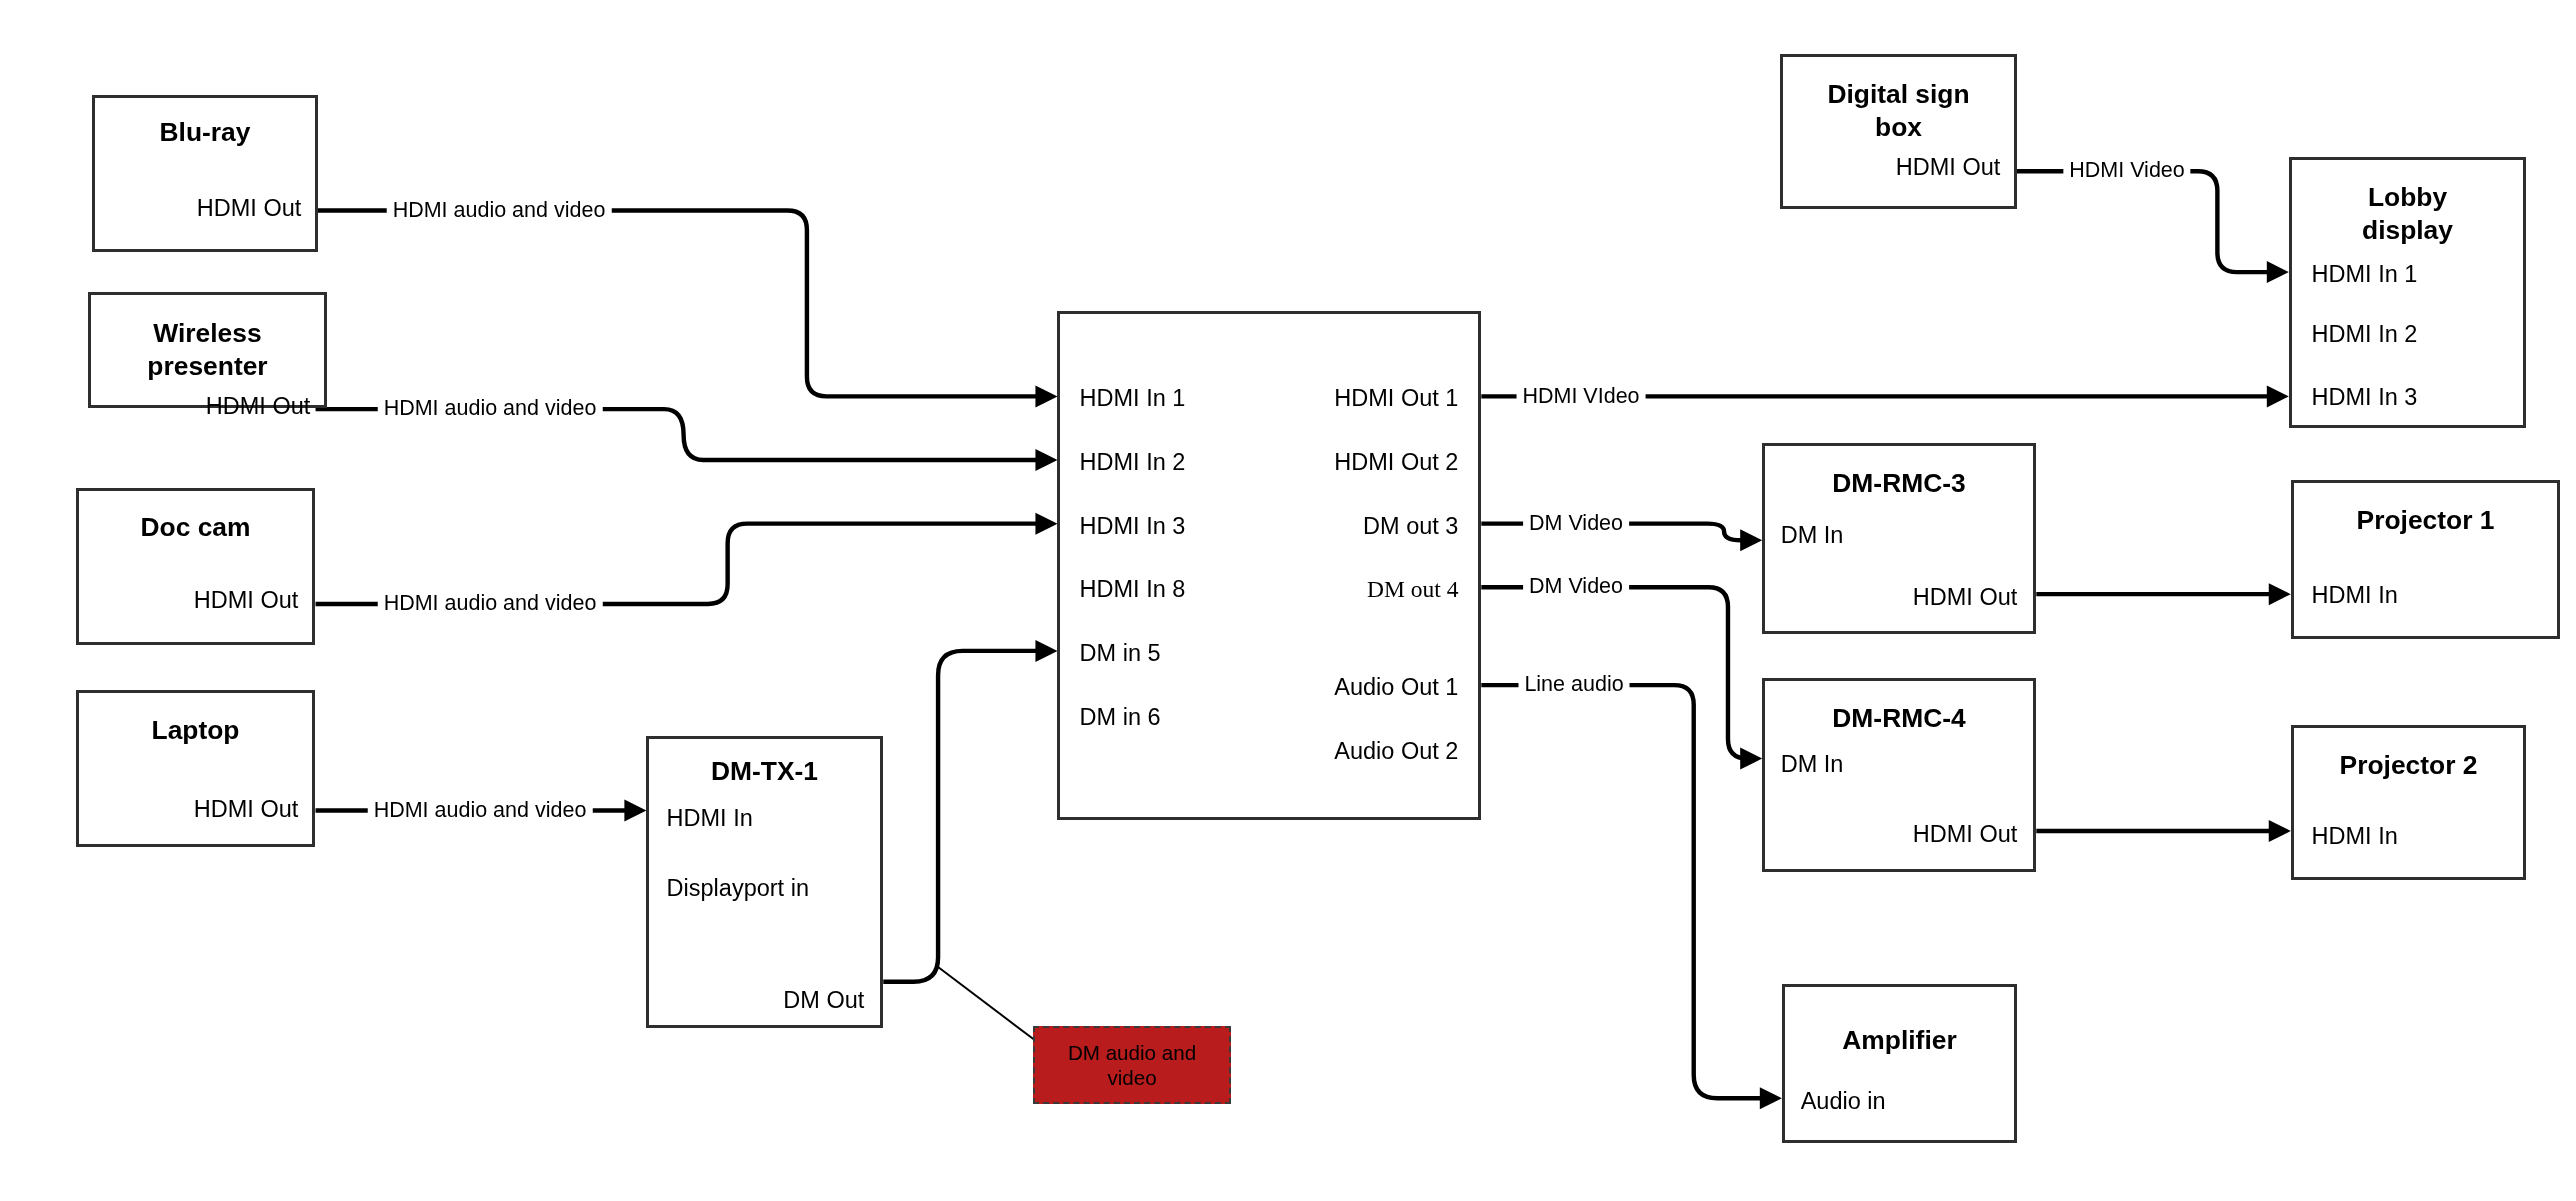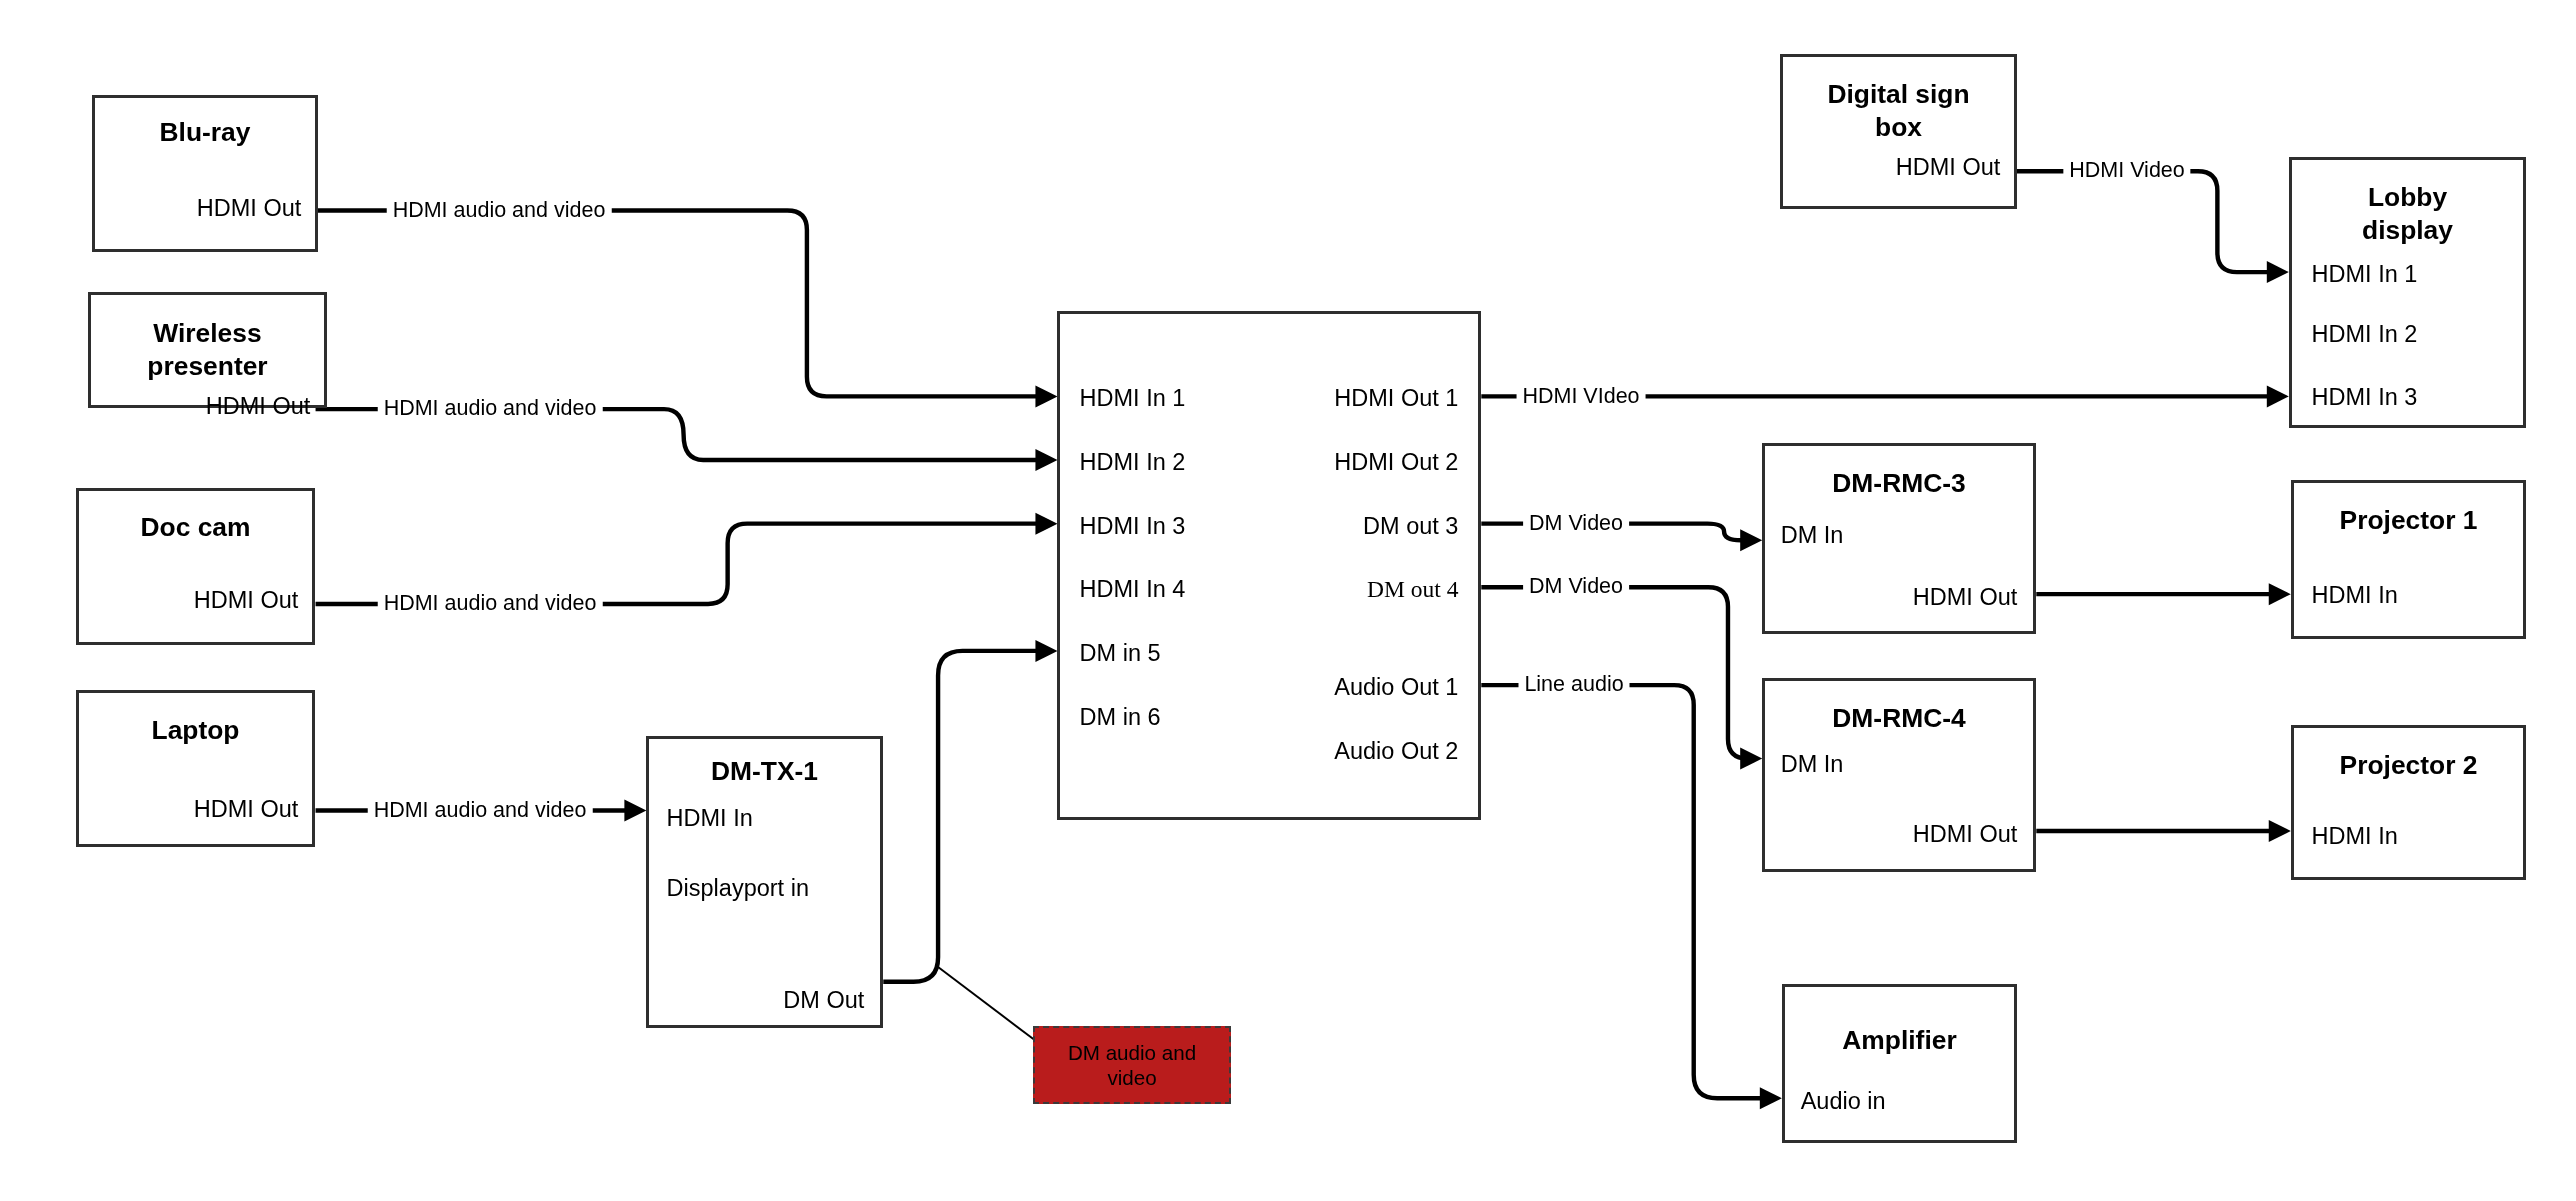--- a/index.html
+++ b/index.html
@@ -104,21 +104,21 @@
     <div class="title" style="top:15.7px;text-align:center;">DM-TX-1</div>
     <div class="port left" style="top:66px;left:17.6px;">HDMI In</div>
     <div class="port left" style="top:136px;left:17.6px;">Displayport in</div>
     <div class="port right" style="top:248px;right:15.7px;margin-left:42px;">DM Out</div>
   </div>
 
   <div class="node" style="left:1057px;top:311px;width:424px;height:509px;">
     <div class="port left" style="top:71px;left:19.6px;">HDMI In 1</div>
     <div class="port left" style="top:135px;left:19.6px;">HDMI In 2</div>
     <div class="port left" style="top:199px;left:19.6px;">HDMI In 3</div>
-    <div class="port left" style="top:262px;left:19.6px;">HDMI In 4</div>
+    <div class="port left" style="top:262px;left:19.6px;">HDMI In 8</div>
     <div class="port left" style="top:326px;left:19.6px;">DM in 5</div>
     <div class="port left" style="top:390px;left:19.6px;">DM in 6</div>
     <div class="port right" style="top:71px;right:19.6px;">HDMI Out 1</div>
     <div class="port right" style="top:135px;right:19.6px;">HDMI Out 2</div>
     <div class="port right" style="top:199px;right:19.6px;">DM out 3</div>
     <div class="port right" style="top:262px;right:19.6px;font-family:Liberation Serif, serif;">DM out 4</div>
     <div class="port right" style="top:360px;right:19.6px;">Audio Out 1</div>
     <div class="port right" style="top:424px;right:19.6px;">Audio Out 2</div>
   </div>
 
@@ -144,21 +144,21 @@
     <div class="title" style="top:20.6px;">DM-RMC-4</div>
     <div class="port left" style="top:70px;left:15.7px;">DM In</div>
     <div class="port right" style="top:140px;right:15.7px;">HDMI Out</div>
   </div>
 
   <div class="node" style="left:1782px;top:984px;width:235px;height:159px;">
     <div class="title" style="top:19.6px;margin-top:17px;">Amplifier</div>
     <div class="port left" style="top:101px;left:15.7px;">Audio in</div>
   </div>
 
-  <div class="node" style="left:2291px;top:480px;width:235px;height:159px;">
+  <div class="node" style="left:2291px;top:480px;width:269px;height:159px;">
     <div class="title" style="top:20.6px;">Projector 1</div>
     <div class="port left" style="top:99px;left:17.6px;">HDMI In</div>
   </div>
 
   <div class="node" style="left:2291px;top:725px;width:235px;height:155px;">
     <div class="title" style="top:20.6px;">Projector 2</div>
     <div class="port left" style="top:95px;left:17.6px;">HDMI In</div>
   </div>
 
   <div class="note" style="left:1033px;top:1026px;width:198px;height:78px;">

